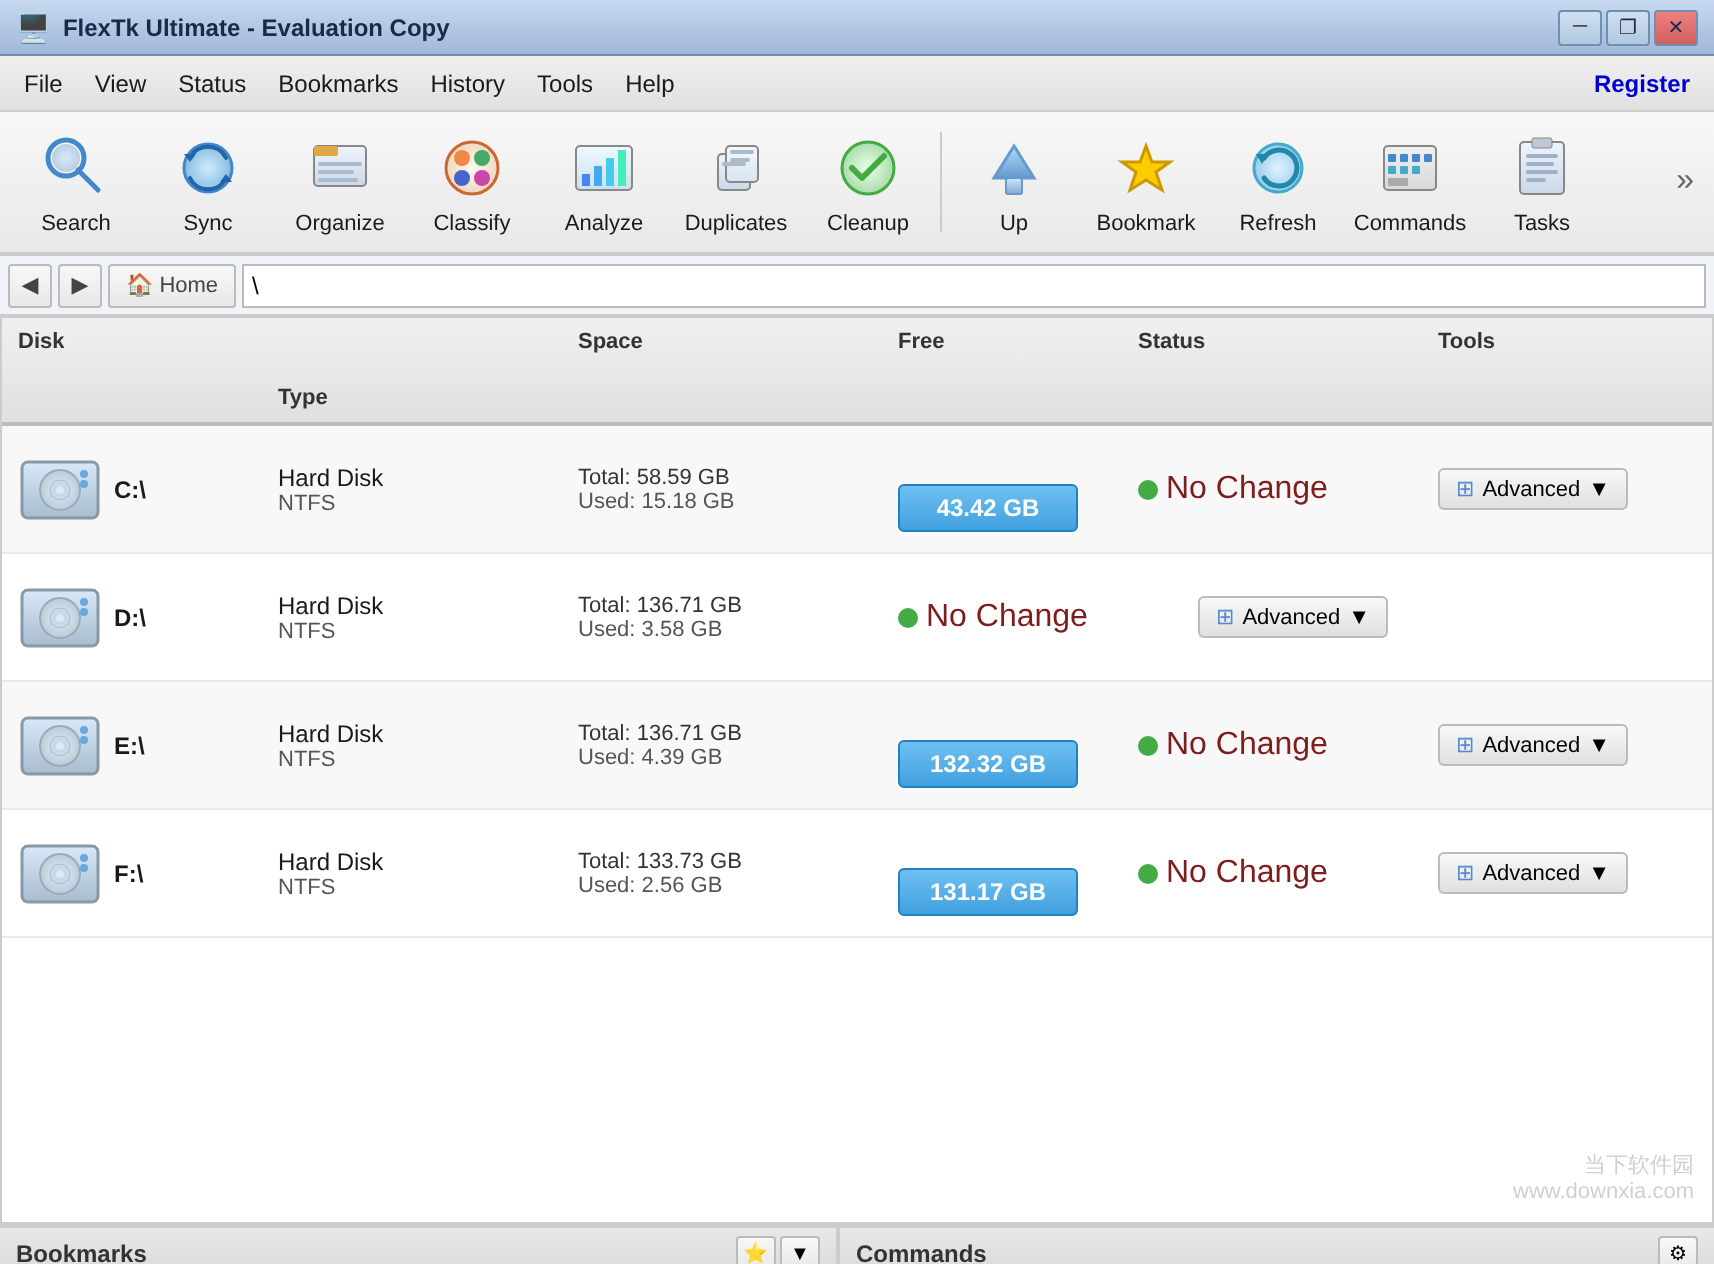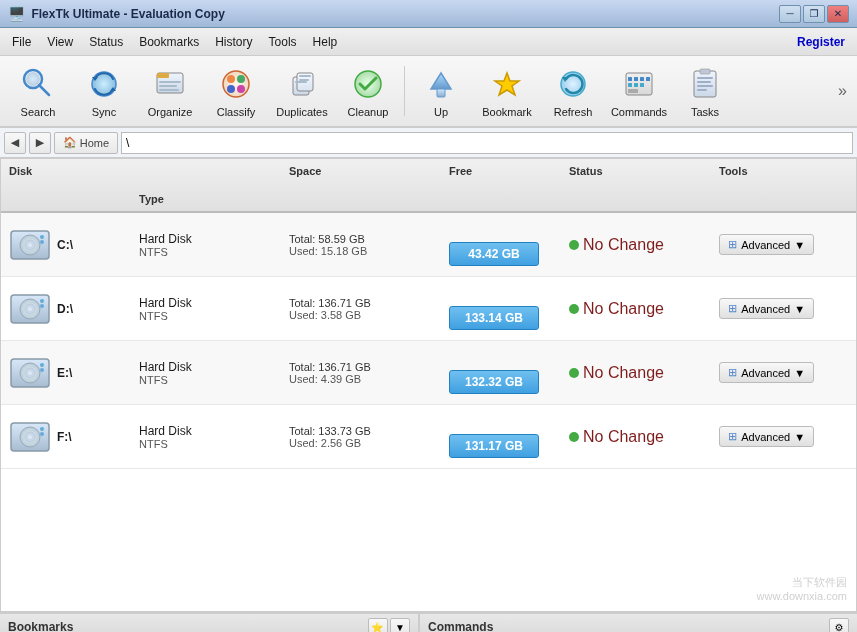--- a/index.html
+++ b/index.html
@@ -184,20 +184,38 @@
             <radialGradient id="cg">
               <stop offset="0%" stop-color="#fff8f0"></stop>
               <stop offset="100%" stop-color="#f0d8c0"></stop>
             </radialGradient>
           </defs>
       </svg>
     </div>
     <span class="toolbar-label">Classify</span>
   </div>
 
+  <div class="toolbar-btn">
+    <div class="toolbar-icon">
+      <svg width="38" height="38" viewBox="0 0 38 38">
+        <rect x="5" y="8" width="28" height="22" rx="2" fill="url(#ag)" stroke="#888" stroke-width="1"></rect>
+        <rect x="8" y="22" width="4" height="6" fill="#4488ee"></rect>
+        <rect x="14" y="18" width="4" height="10" fill="#44aaee"></rect>
+        <rect x="20" y="14" width="4" height="14" fill="#44ccee"></rect>
+        <rect x="26" y="10" width="4" height="18" fill="#44eebb"></rect>
+        <defs>
+            <linearGradient id="ag" x1="0" y1="0" x2="0" y2="1">
+              <stop offset="0%" stop-color="#eef8ff"></stop>
+              <stop offset="100%" stop-color="#cce0f0"></stop>
+            </linearGradient>
+          </defs>
+      </svg>
+    </div>
+    <span class="toolbar-label">Analyze</span>
+  </div>
 
   <div class="toolbar-btn">
     <div class="toolbar-icon">
       <svg width="38" height="38" viewBox="0 0 38 38">
         <rect x="10" y="12" width="16" height="18" rx="2" fill="url(#dg1)" stroke="#888" stroke-width="1"></rect>
         <rect x="14" y="8" width="16" height="18" rx="2" fill="url(#dg2)" stroke="#888" stroke-width="1"></rect>
         <rect x="16" y="10" width="12" height="2" rx="1" fill="#aabbcc"></rect>
         <rect x="16" y="14" width="10" height="2" rx="1" fill="#aabbcc"></rect>
         <rect x="12" y="16" width="12" height="2" rx="1" fill="#aabbcc"></rect>
         <defs>
@@ -416,23 +434,20 @@
       <span class="drive-letter">D:\</span>
     </div>
     <div class="drive-type">
       <div class="drive-type-main">Hard Disk</div>
       <div class="drive-type-fs">NTFS</div>
     </div>
     <div class="drive-space">
       <div class="space-total">Total: 136.71 GB</div>
       <div class="space-used">Used: 3.58 GB</div>
     </div>
-    <div class="drive-free">
-      <span class="free-badge">133.14 GB</span>
-    </div>
     <div class="drive-status">
       <span class="status-dot"></span>
       <span class="status-text">No Change</span>
     </div>
     <div class="drive-tools">
       <button class="advanced-btn">
         <span style="color:#5588cc; font-size:11px;">⊞</span>
         <span>Advanced</span>
         <span>▼</span>
       </button>

